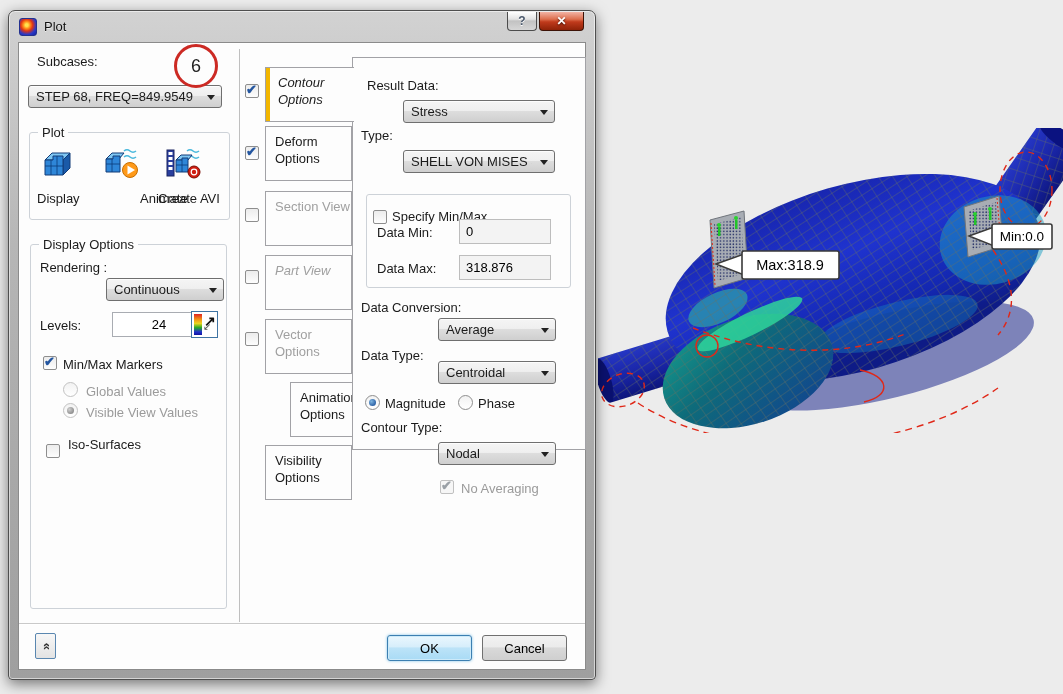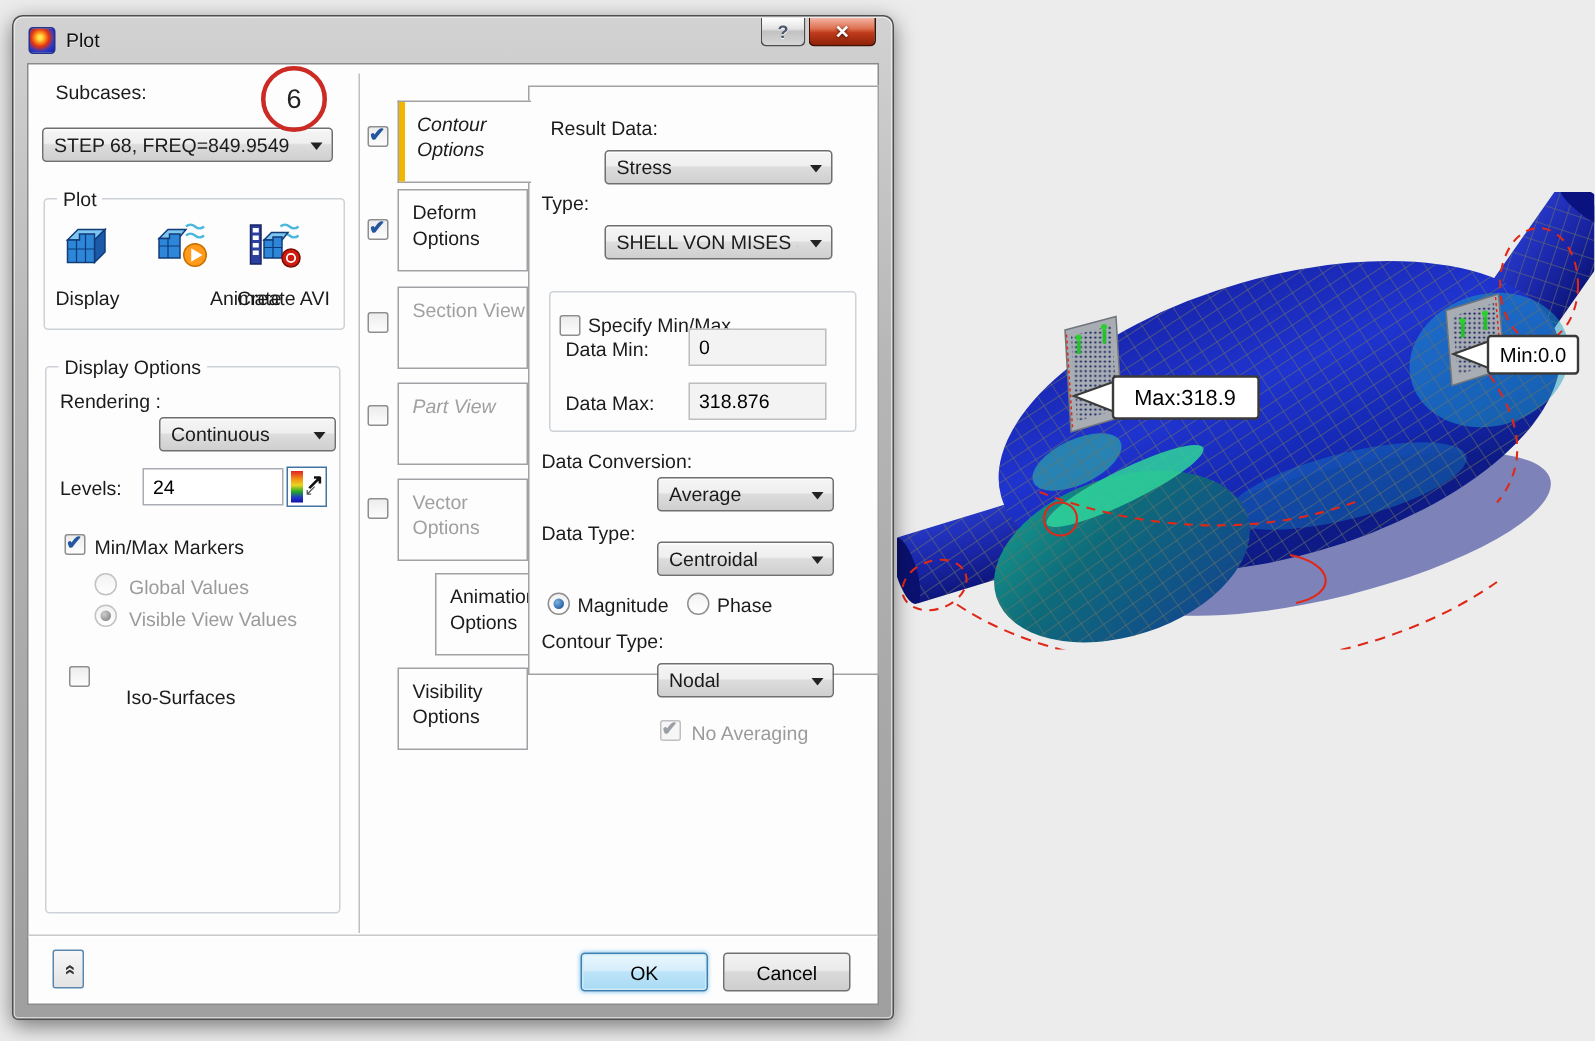--- a/index.html
+++ b/index.html
@@ -249,34 +249,34 @@
     </div>
 
     <div class="grp" style="left:11px; top:201px; width:197px; height:365px;">
       <span class="gtitle">Display Options</span>
       <div class="lab" style="left:9px; top:15px;">Rendering :</div>
       <div class="dd" style="left:75px; top:33px; width:118px;">
         <span>Continuous</span>
         <span class="dd-arrow"></span>
       </div>
       <div class="lab" style="left:9px; top:73px;">Levels:</div>
-      <input class="tin" style="left: 64px; top: 67px; width: 94px;" value="24">
+      <input class="tin" style="left: 81px; top: 67px; width: 94px; text-align: center;" value="24">
       <div class="rainbow-btn" style="left:160px; top:66px;">
         <span class="rainbow-strip"></span>
         <span class="arrow-ne">↗</span>
         <span class="arrow-sw">↙</span>
       </div>
       <span class="cb checked" style="left:12px; top:111px;"></span>
       <div class="lab" style="left:32px; top:112px;">Min/Max Markers</div>
       <span class="radio dis" style="left:32px; top:137px;"></span>
       <div class="lab dis" style="left:55px; top:139px;">Global Values</div>
       <span class="radio dis sel" style="left:32px; top:158px;"></span>
       <div class="lab dis" style="left:55px; top:160px;">Visible View Values</div>
       <span class="cb" style="left:15px; top:199px;"></span>
-      <div class="lab" style="left:37px; top:212px;margin-left:16px;">Iso-Surfaces</div>
+      <div class="lab" style="left:37px; top:192px;">Iso-Surfaces</div>
     </div>
 
     <div class="divider-v" style="left:220px; top:6px; height:573px;"></div>
 
     <span class="cb checked" style="left:226px; top:41px;"></span>
     <span class="cb checked" style="left:226px; top:103px;"></span>
     <span class="cb" style="left:226px; top:165px;"></span>
     <span class="cb" style="left:226px; top:227px;"></span>
     <span class="cb" style="left:226px; top:289px;"></span>
 

